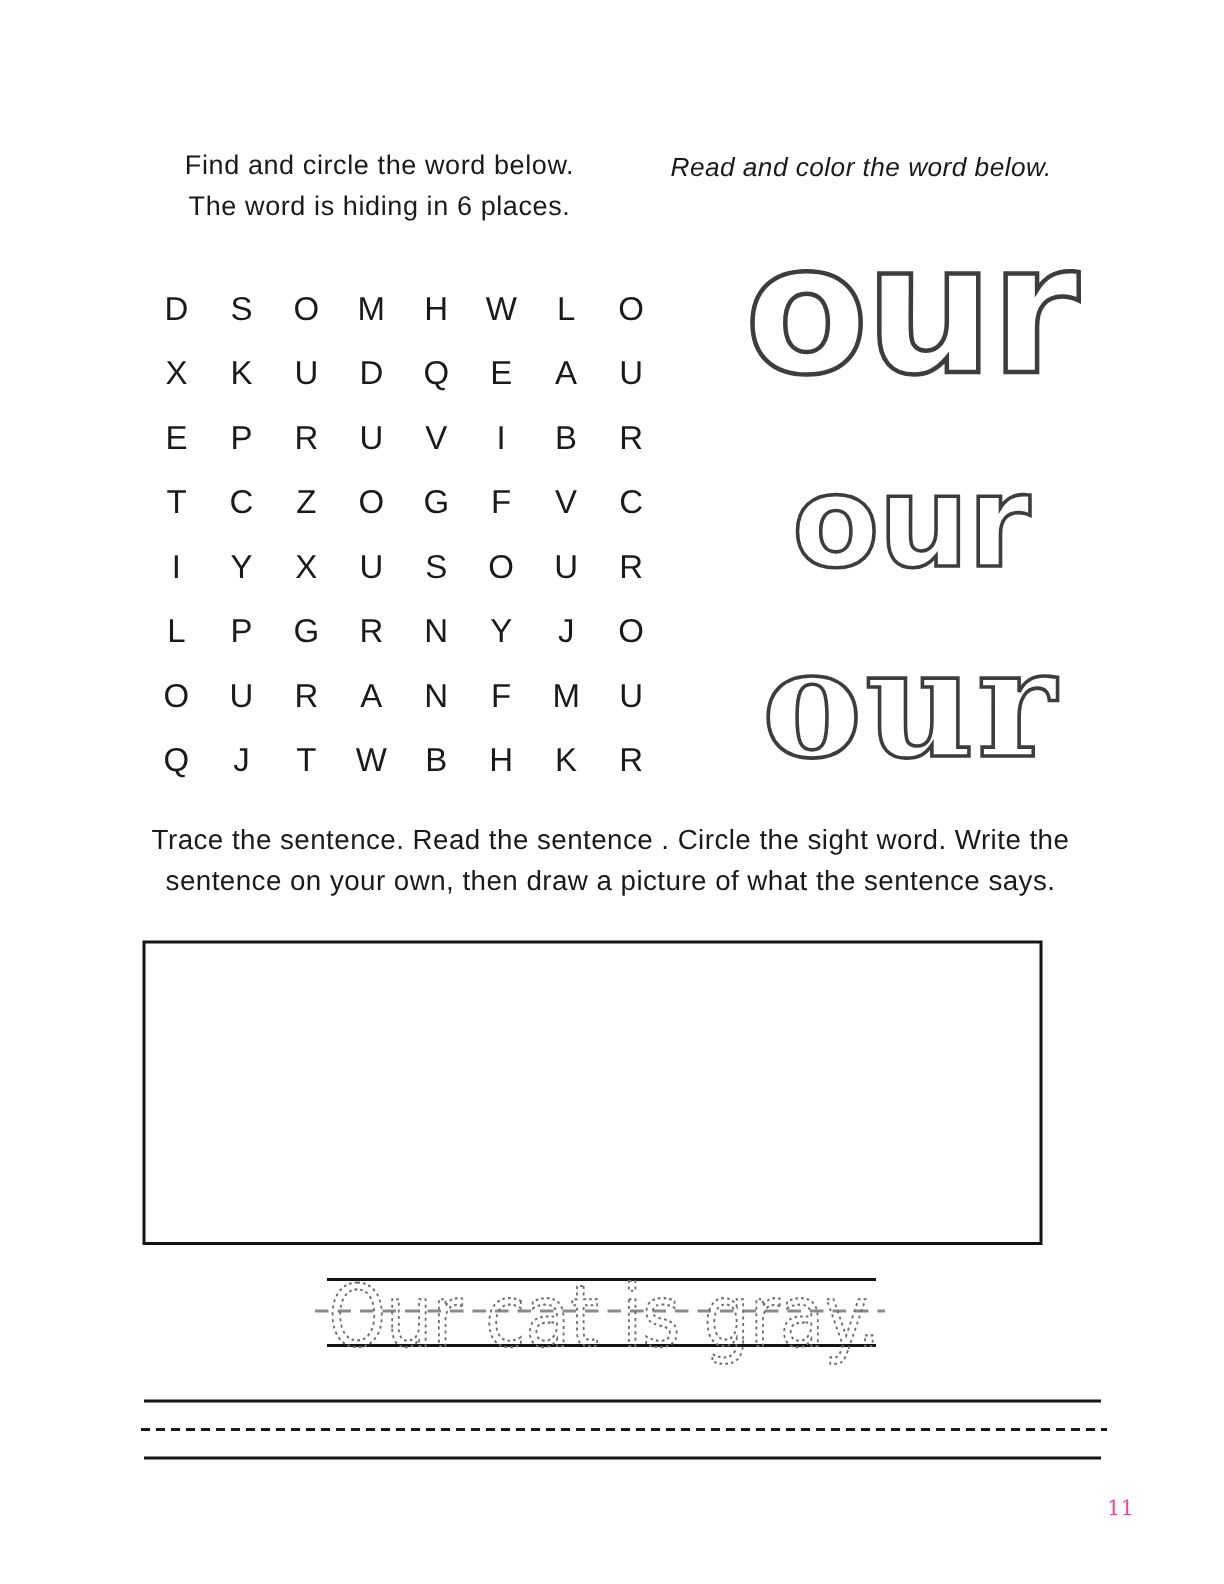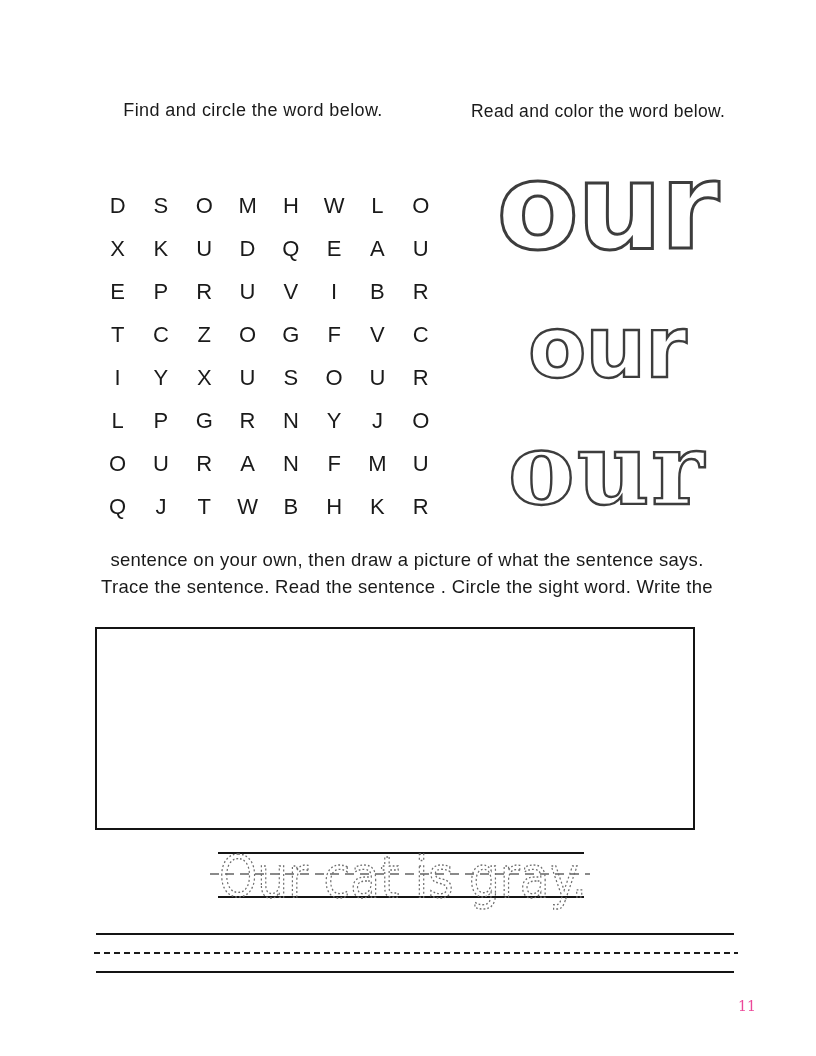--- a/index.html
+++ b/index.html
@@ -9,21 +9,21 @@
     font-family:"Liberation Sans", sans-serif; color:#1a1a1a;
   }
 
   
   .ws-instruction {
     position:absolute; left:57px; top:97px; width:392px;
     text-align:center; font-size:18px; line-height:26.5px; letter-spacing:0.4px;
   }
   .color-instruction {
     position:absolute; left:447px; top:101px; width:302px;
-    text-align:center; font-size:17.5px; letter-spacing:0.3px;
+    text-align:left; font-size:17.5px; letter-spacing:0.3px;font-style:italic;
   }
   .trace-instruction {
     position:absolute; left:37px; top:547px; width:740px;
     text-align:center; font-size:18.5px; line-height:26.5px; letter-spacing:0.3px;
   }
 
   
   .letter-grid {
     position:absolute; left:96px; top:184px;
     display:grid; grid-template-columns:repeat(8, 43.3px); grid-auto-rows:43.1px;
@@ -65,20 +65,21 @@
     font-family:"DejaVu Serif", serif; font-size:14px; color:#ec4899;
   }
 </style>
 </head>
 <body>
 
 <div class="page">
 
   <div class="ws-instruction">
     <div>Find and circle the word below.</div>
+    <div>The word is hiding in 6 places.</div>
   </div>
 
   <div class="color-instruction">Read and color the word below.</div>
 
   <div class="letter-grid">
       <div class="grid-cell">D</div>
       <div class="grid-cell">S</div>
       <div class="grid-cell">O</div>
       <div class="grid-cell">M</div>
       <div class="grid-cell">H</div>
@@ -149,22 +150,22 @@
 
   <svg class="color-word-svg cw2" viewBox="0 0 310 100">
     <text x="155" y="77" text-anchor="middle" font-family="DejaVu Sans, sans-serif" font-weight="bold" font-size="85" letter-spacing="-1" fill="#ffffff" stroke="#3d3d3d" stroke-width="2.4">our</text>
   </svg>
 
   <svg class="color-word-svg cw3" viewBox="0 0 310 110">
     <text x="155" y="84" text-anchor="middle" font-family="DejaVu Serif, serif" font-weight="bold" font-size="100" letter-spacing="2" fill="#ffffff" stroke="#3d3d3d" stroke-width="2.4">our</text>
   </svg>
 
   <div class="trace-instruction">
+    <div>Trace the sentence. Read the sentence . Circle the sight word. Write the</div>
     <div>sentence on your own, then draw a picture of what the sentence says.</div>
-    <div>Trace the sentence. Read the sentence . Circle the sight word. Write the</div>
   </div>
 
   <div class="drawing-box"></div>
 
   <svg class="trace-svg" viewBox="0 0 400 90">
     <line x1="13" y1="13" x2="379" y2="13" stroke="#141414" stroke-width="2"></line>
     <line x1="5" y1="34" x2="385" y2="34" stroke="#8a8a8a" stroke-width="2" stroke-dasharray="9 6"></line>
     <line x1="13" y1="57" x2="379" y2="57" stroke="#141414" stroke-width="2"></line>
     <text x="14" y="57" font-family="DejaVu Sans, sans-serif" font-size="57" textLength="368" lengthAdjust="spacingAndGlyphs" fill="none" stroke="#6e6e6e" stroke-width="1.4" stroke-dasharray="2 2.4">Our cat is gray.</text>
   </svg>

